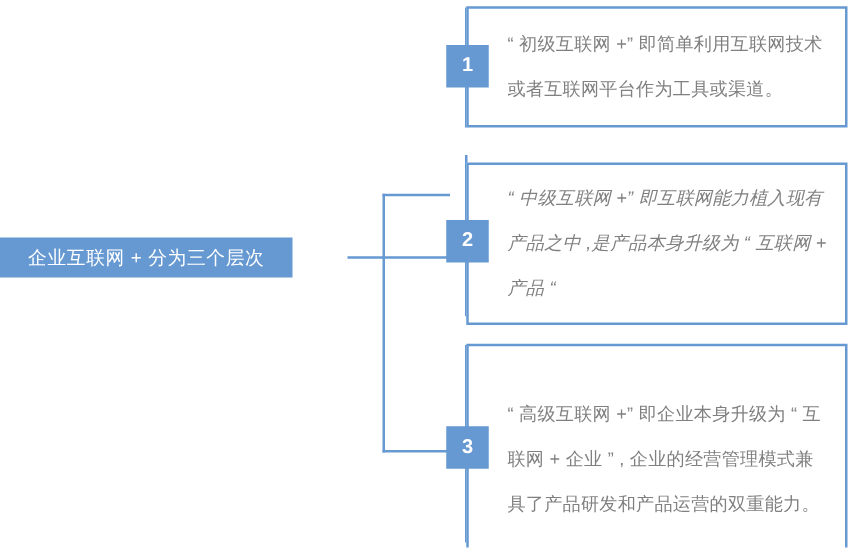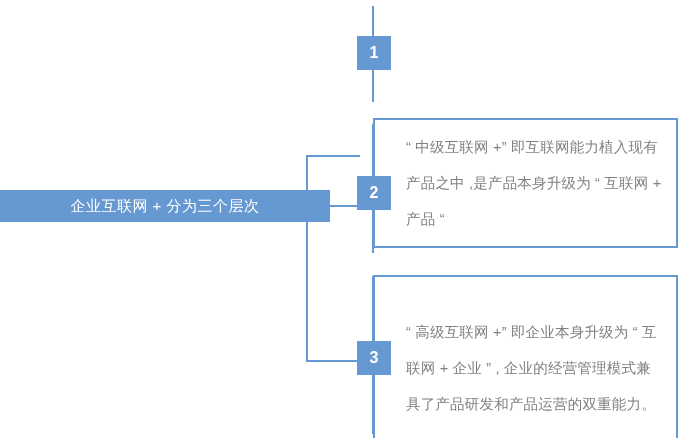--- a/index.html
+++ b/index.html
@@ -17,21 +17,21 @@
     position: relative;
     width: 684px;
     height: 438px;
   }
 
   
   .root-box {
     position: absolute;
     left: 0px;
     top: 190px;
-    width: 330px;
+    width: 234px;
     height: 32px;
     background: #6699d1;
     display: flex;
     align-items: center;
     justify-content: center;
   }
   .root-label {
     color: #ffffff;
     font-size: 15px;
     letter-spacing: 0.5px;
@@ -69,21 +69,21 @@
   
   .card {
     position: absolute;
     left: 373px;
     width: 305px;
     border: 2px solid #6699d1;
     background: #ffffff;
     box-sizing: border-box;
   }
   .card-1 { top: 5px;   height: 97px; }
-  .card-2 { top: 118px; height: 130px; }
+  .card-2 { top: 130px; height: 130px; font-style: italic; }
   .card-3 { top: 275px; height: 185px; }
 
   .card-text {
     position: absolute;
     left: 31px;
     right: 14px;
     top: 50%;
     transform: translateY(-50%);
     color: #808080;
     font-size: 14.5px;
@@ -122,20 +122,23 @@
   <div class="conn conn-h stub"></div>
   <div class="conn conn-v trunk"></div>
   <div class="conn conn-h branch-1"></div>
   <div class="conn conn-h branch-2"></div>
   <div class="conn conn-h branch-3"></div>
 
   <div class="riser riser-1"></div>
   <div class="riser riser-2"></div>
   <div class="riser riser-3"></div>
 
+  <div class="card card-1">
+    <div class="card-text">“ 初级互联网 +” 即简单利用互联网技术或者互联网平台作为工具或渠道。</div>
+  </div>
   <div class="badge badge-1">
     <span>1</span>
   </div>
 
   <div class="card card-2">
     <div class="card-text">“ 中级互联网 +” 即互联网能力植入现有产品之中 ,是产品本身升级为 “ 互联网 + 产品 “</div>
   </div>
   <div class="badge badge-2">
     <span>2</span>
   </div>

